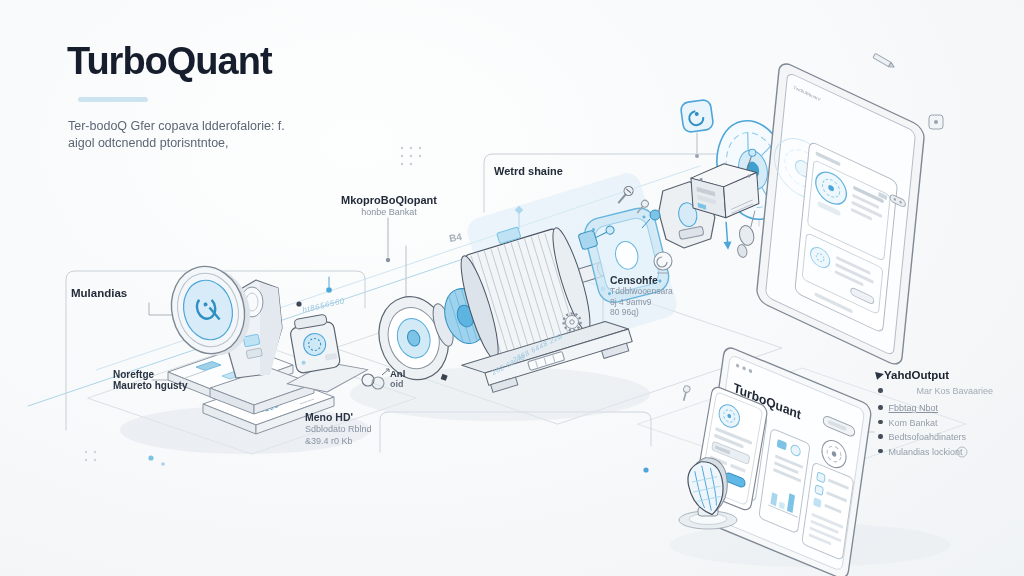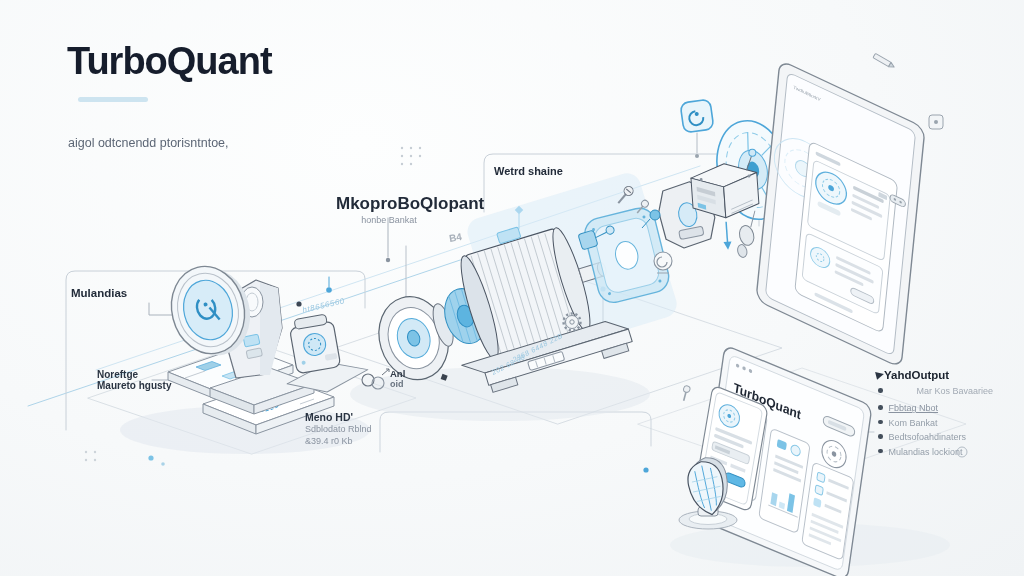--- a/index.html
+++ b/index.html
@@ -409,45 +409,51 @@
       <path d="M-8,-26 C-8,-10 -8,4 -6,12 M0,-30 V16 M8,-26 C8,-10 8,4 6,12" fill="none" stroke="#4da6d9" stroke-width="0.9"></path>
       <path d="M-13,-16 H13 M-14,-6 H14 M-12,4 H12" fill="none" stroke="#9fd0e8" stroke-width="0.7"></path>
     </g>
   </g>
 </svg>
 
 <div class="hdr">
   <h1>TurboQuant</h1>
   <div class="underline"></div>
   <p class="sub">
-    <br>
+    <span>Ter-bodoQ Gfer copava ldderofalorie: f.</span><br>
     <span>aigol odtcnendd ptorisntntoe,</span>
   </p>
 </div>
 
 <div class="lbl" style="left:71px;top:287px;">
   <div class="t">Mulandias</div>
 </div>
 
-<div class="lbl" style="left:97px;top:369px;">
+<div class="lbl" style="left:113px;top:369px;">
   <div class="t2" style="font-size:10px;">Noreftge</div>
   <div class="t2" style="font-size:10px;">Maureto hgusty</div>
 </div>
 
 <div class="lbl center" style="left:336px;top:194px;width:106px;">
-  <div class="t" style="font-size:17px;text-align:center;">MkoproBoQlopant</div>
+  <div class="t" style="font-size:11px;text-align:center;">MkoproBoQlopant</div>
   <div class="g2">honbe Bankat</div>
 </div>
 
 <div class="lbl" style="left:494px;top:165px;">
   <div class="t" style="font-size:11px;">Wetrd shaine</div>
 </div>
 
 <div class="b4" style="left:449px;top:232px;">B4</div>
 
+<div class="lbl" style="left:610px;top:274px;">
+  <div class="t2">Censohfe</div>
+  <div class="g">Tddblwooensara</div>
+  <div class="g">8j 4 9amv9</div>
+  <div class="g">80 96q)</div>
+</div>
 
 <div class="lbl" style="left:390px;top:368px;line-height:11px;">
   <div style="font-size:9.5px;font-weight:bold;color:#323c49;">Anl</div>
   <div style="font-size:9px;color:#6a7480;font-weight:bold;">oid</div>
 </div>
 
 <div class="lbl" style="left:305px;top:411px;">
   <div class="t2">Meno HD'</div>
   <div class="g2">Sdblodato Rblnd</div>
   <div class="g2">&amp;39.4 r0 Kb</div>

